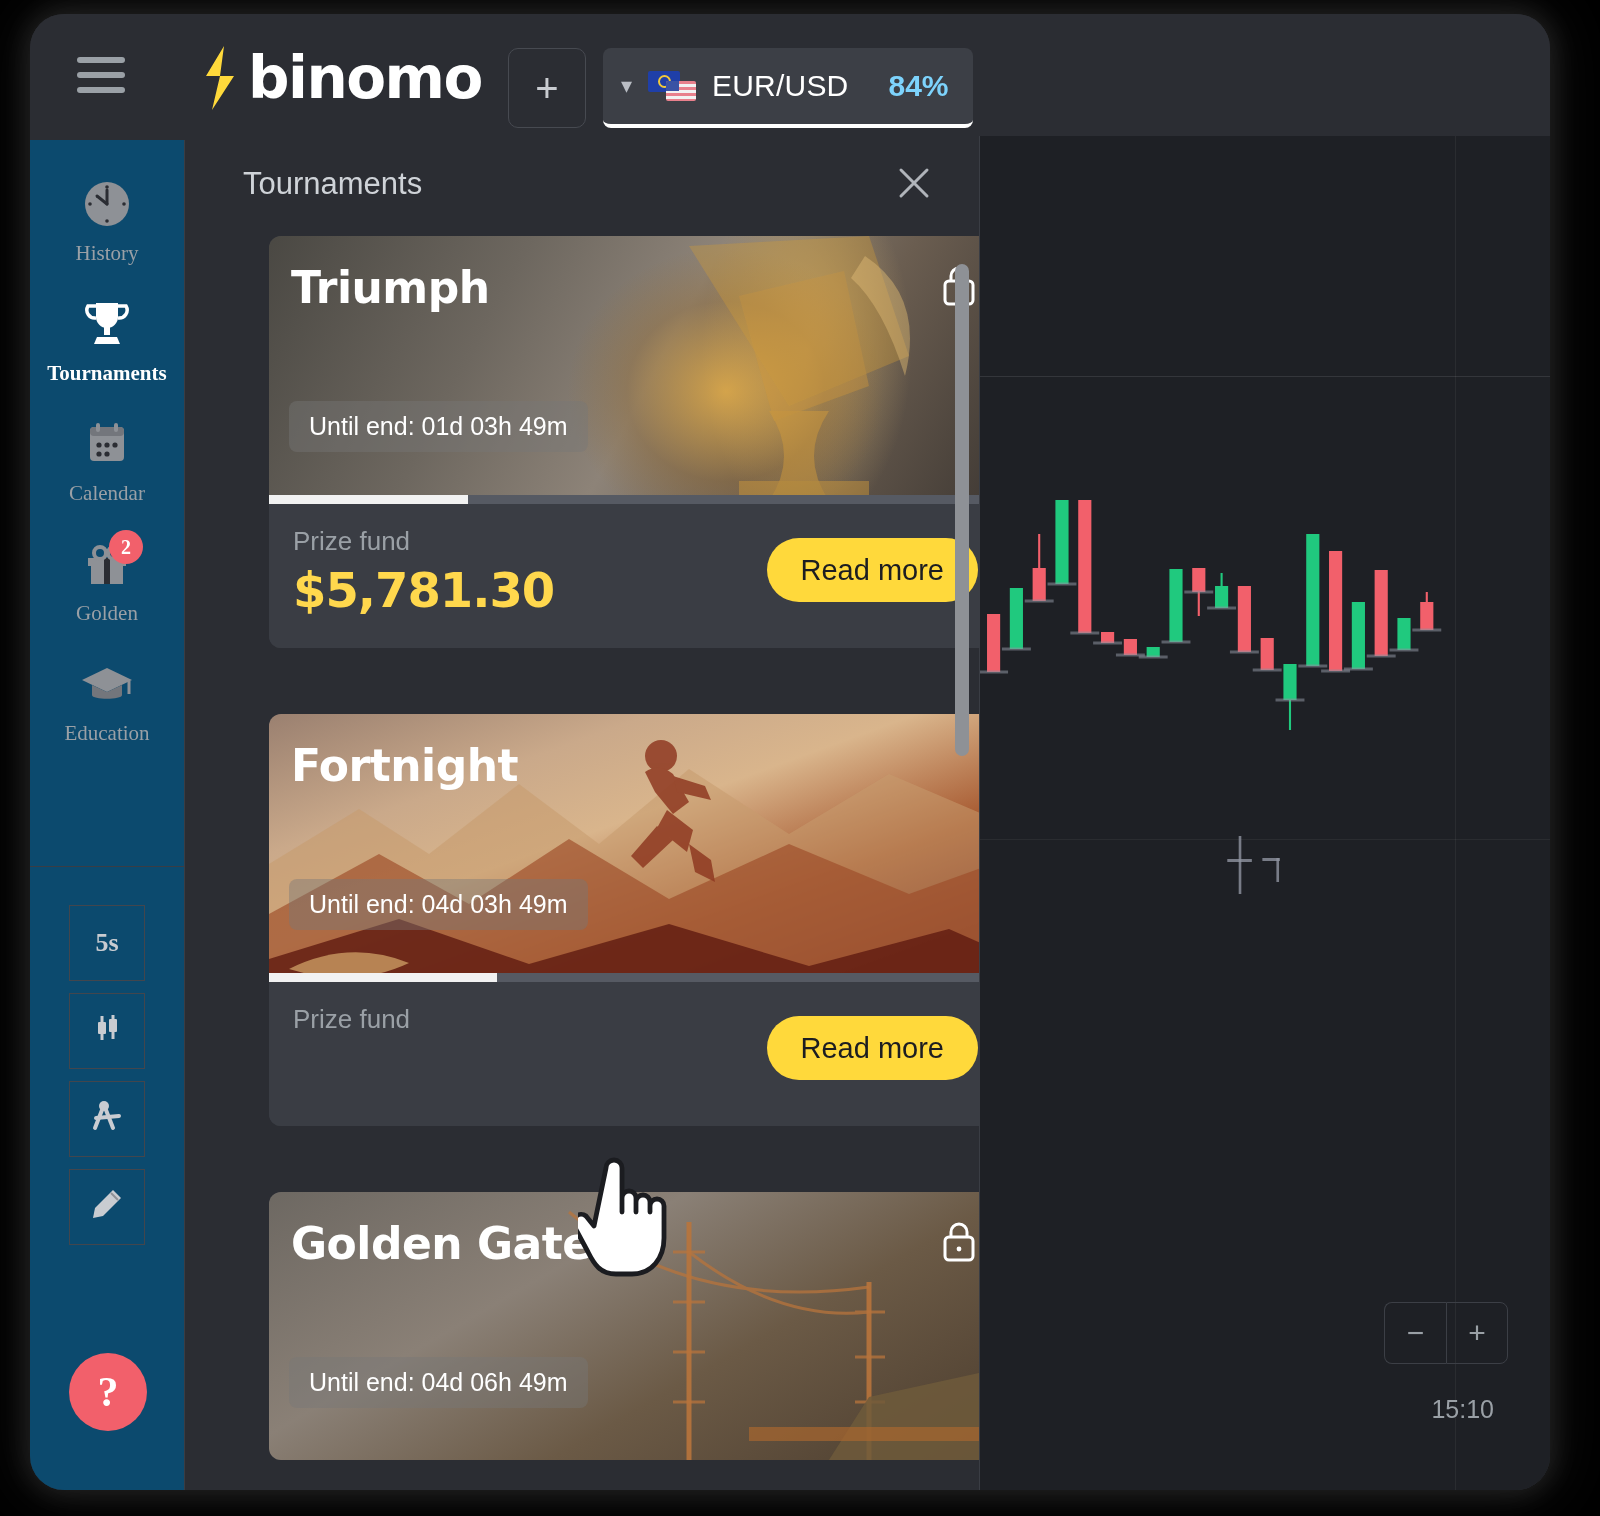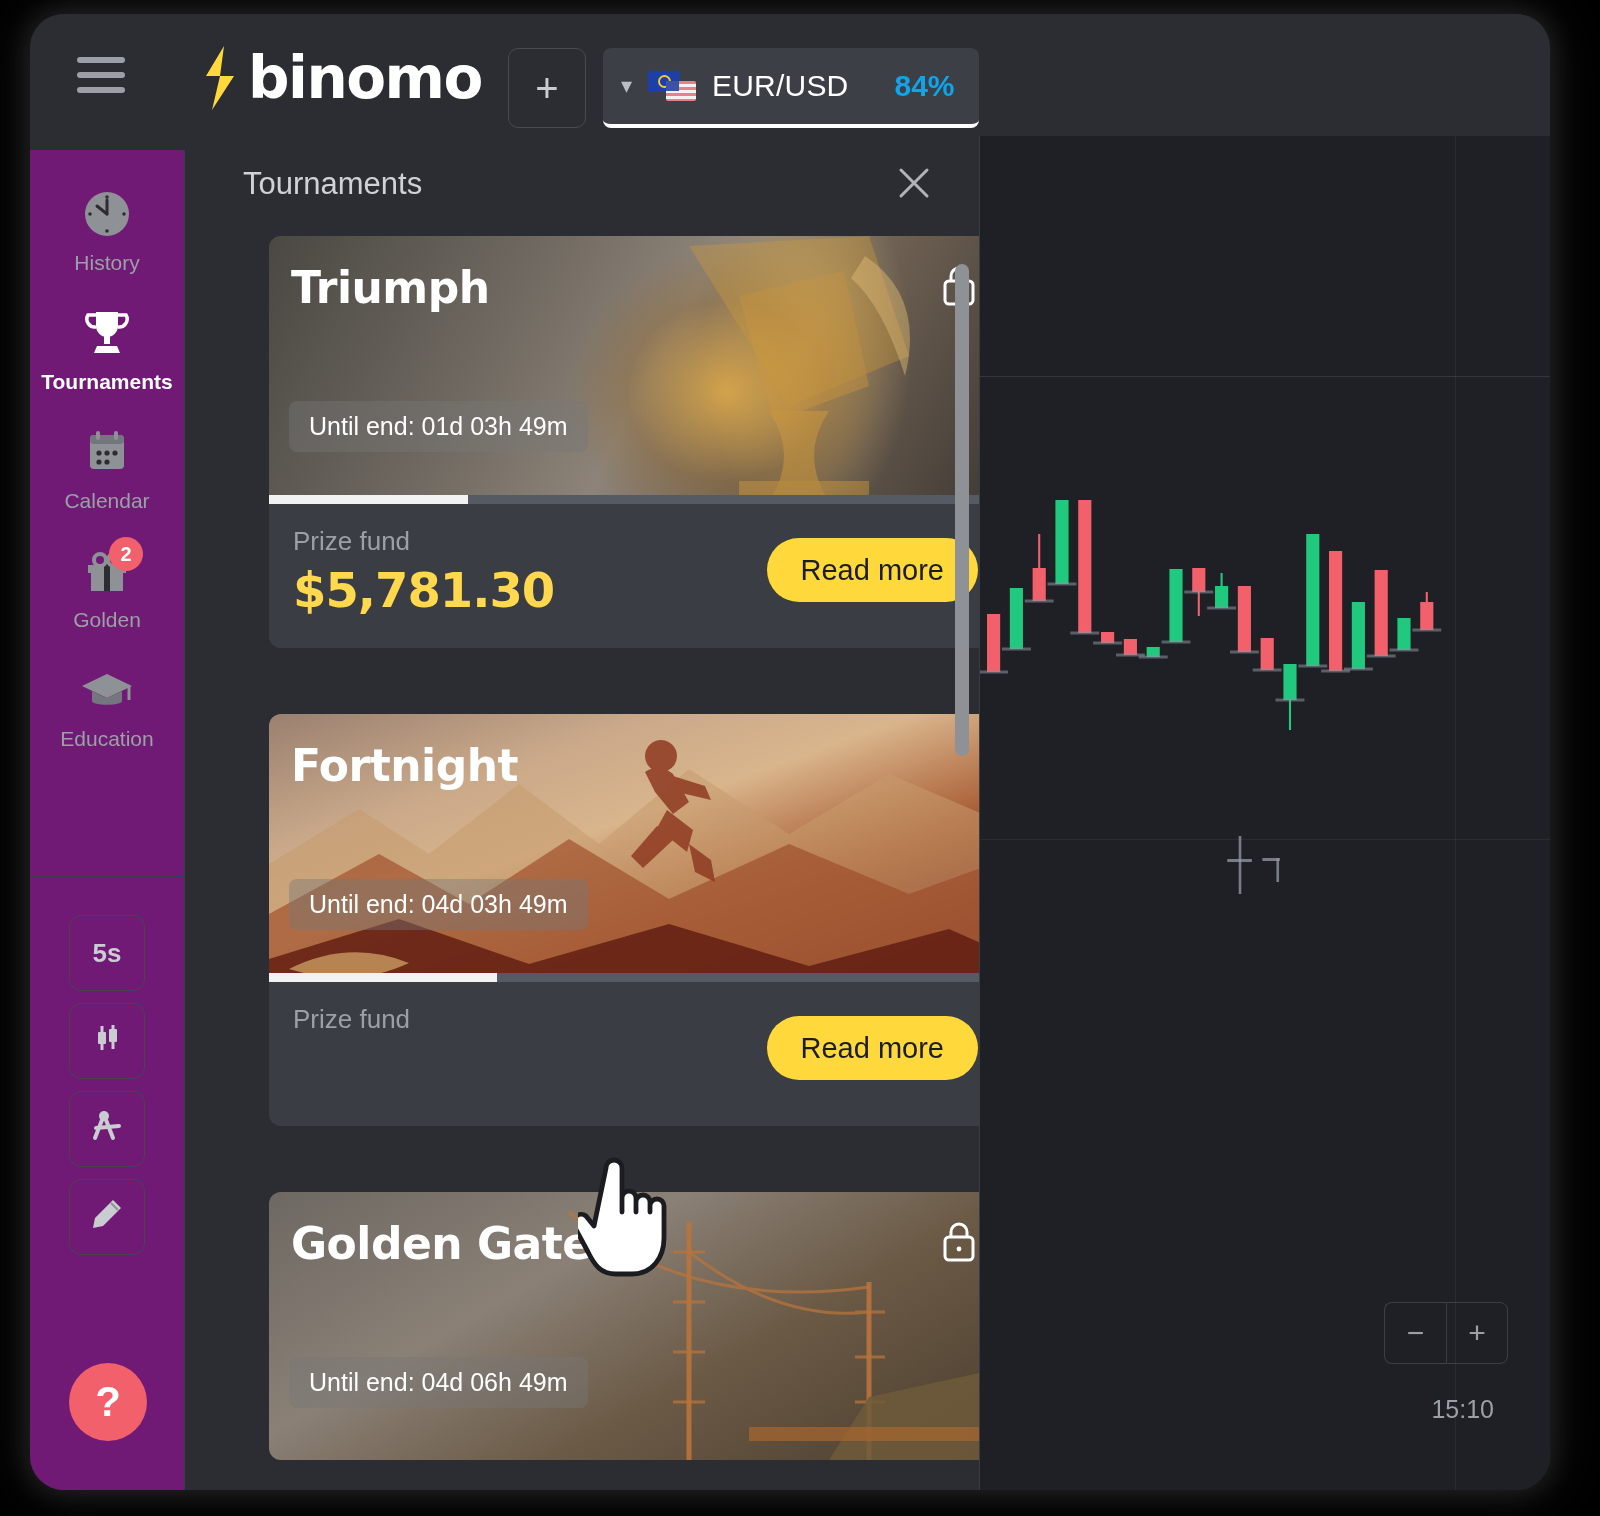--- a/index.html
+++ b/index.html
@@ -76,49 +76,50 @@
   }
   .flagpair .us {
     position: absolute; left: 18px; top: 10px; width: 30px; height: 20px;
     border-radius: 2px; overflow: hidden;
     background: repeating-linear-gradient(to bottom, #e8808c 0 3px, #f2f2f2 3px 6px);
   }
   .flagpair .us::before {
     content: ""; position: absolute; left: 0; top: 0; width: 13px; height: 10px; background: #3a53a4;
   }
   #asset-tab .pair { color: #ffffff; font-size: 30px; font-weight: 400; letter-spacing: .2px; }
-  #asset-tab .payout { color: #0ea5e9; font-size: 30px; font-weight: 700; margin-left: 30px; }
+  #asset-tab .payout { color: #7dd3fc; font-size: 30px; font-weight: 700; margin-left: 24px; }
 
   
   #rail {
-    position: absolute; left: 0; top: 136px;
+    position: absolute; left: 0; top: 126px;
     width: 155px; height: calc(100% - 122px);
-    background: #701a75;
+    background: #0c4a6e;
     border-right: 1px solid #3a3d44;
+    font-family: Liberation Serif, serif;
   }
   .rail-item {
     position: relative; width: 100%;
     display: flex; flex-direction: column; align-items: center; gap: 9px;
     padding: 16px 0 14px; cursor: pointer;
   }
   .rail-item .ico { position: relative; width: 56px; height: 56px; display: flex; align-items: center; justify-content: center; }
   .rail-item .lbl { font-size: 21px; color: #9aa0a6; }
   .rail-item.active .lbl { color: #ffffff; font-weight: 700; }
   .badge {
     position: absolute; right: -8px; top: -6px;
     min-width: 34px; height: 34px; padding: 0 6px;
     border-radius: 17px; background: #f2606b; color: #fff;
     font-size: 20px; font-weight: 700;
     display: flex; align-items: center; justify-content: center;
   }
   #rail-divider { position: absolute; left: 0; top: 726px; width: 100%; height: 1px; background: #3a3d44; }
 
   #tools { position: absolute; left: 0; top: 765px; width: 100%; display: flex; flex-direction: column; align-items: center; gap: 12px; }
   .tool-btn {
-    width: 76px; height: 76px; border: 1px solid #43464d; border-radius: 12px;
+    width: 76px; height: 76px; border: 1px solid #43464d; border-radius: 0;
     background: transparent; color: #c9ccd1; font-size: 26px; font-weight: 700;
     display: flex; align-items: center; justify-content: center; cursor: pointer;
   }
   #help-btn {
     position: absolute; left: 39px; top: 1213px;
     width: 78px; height: 78px; border-radius: 50%;
     background: #f2606b; color: #fff;
     font-size: 42px; font-weight: 700;
     display: flex; align-items: center; justify-content: center; cursor: pointer;
   }

